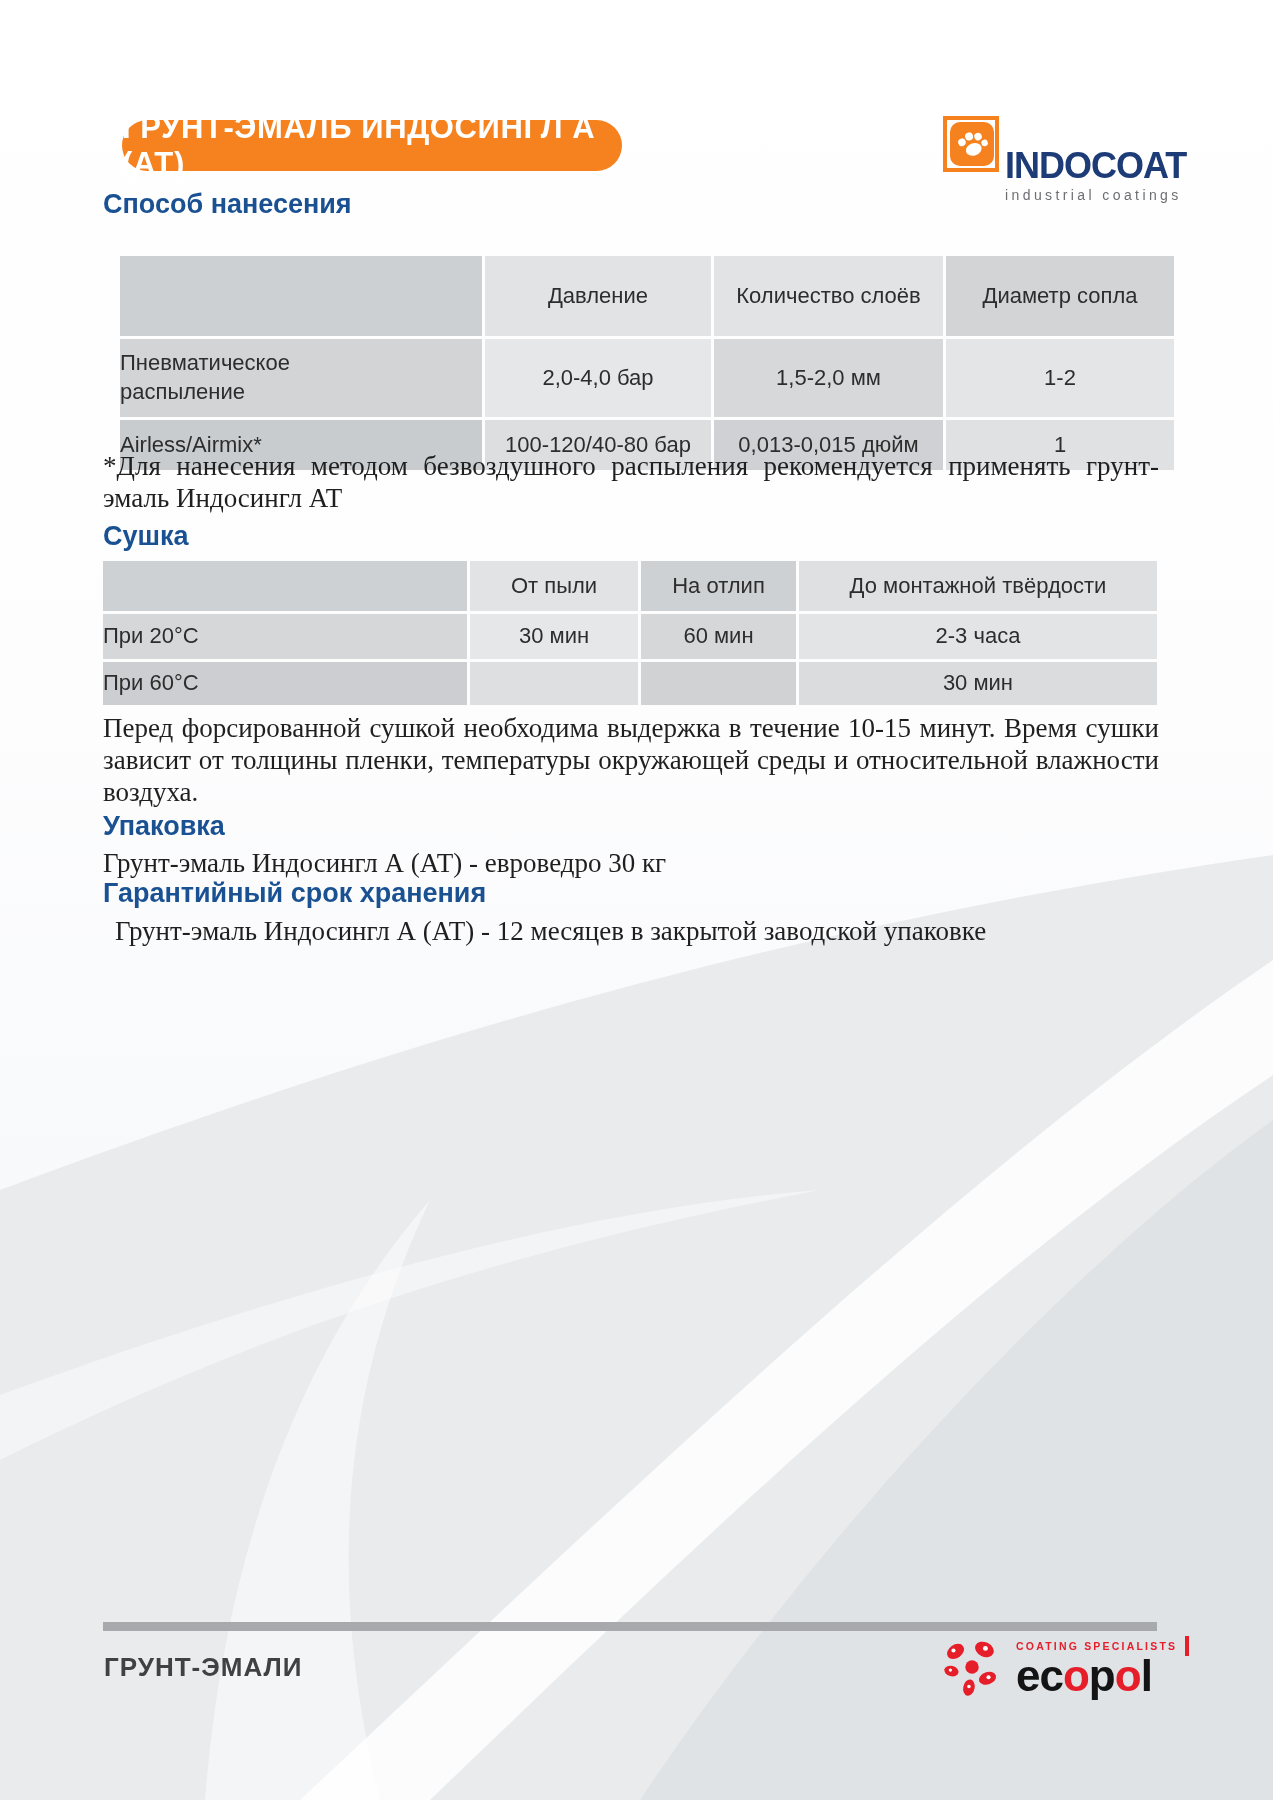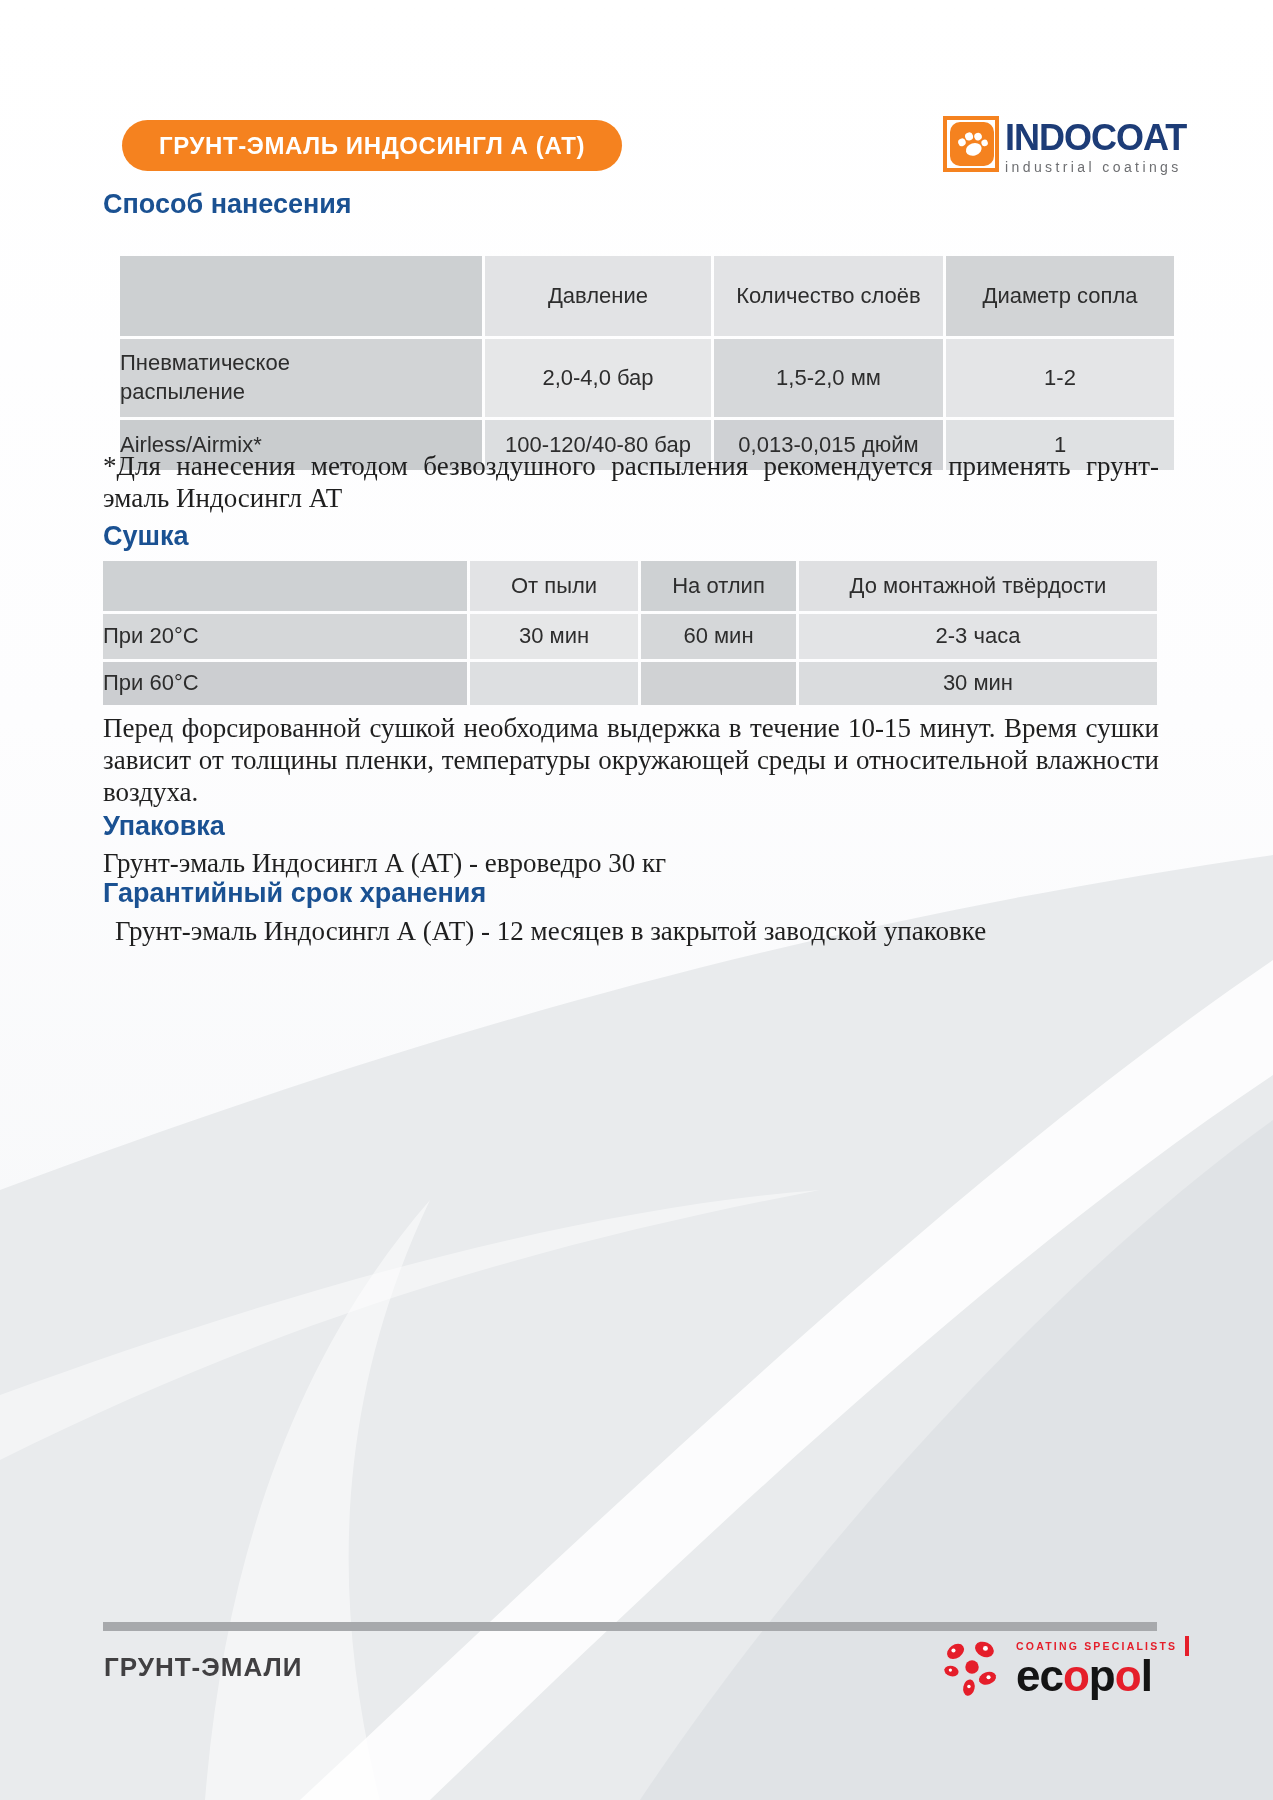--- a/index.html
+++ b/index.html
@@ -5,27 +5,27 @@
   html,body{margin:0;padding:0;}
   body{font-family:"Liberation Sans","DejaVu Sans",sans-serif;background:#c8c8c8;}
   .page{position:relative;width:1273px;height:1800px;margin:0 auto;overflow:hidden;
         background:linear-gradient(180deg,#ffffff 0%,#fdfdfe 40%,#f2f4f6 100%);}
   .bg-swoosh{position:absolute;inset:0;z-index:0;pointer-events:none;}
   .layer{position:absolute;z-index:1;}
 
   
   .pill{left:122px;top:120px;width:500px;height:51px;background:#f5821f;border-radius:27px;
         display:flex;align-items:center;justify-content:center;color:#ffffff;
-        font-size:24px;font-weight:600;letter-spacing:.6px;}
+        font-size:31px;font-weight:600;letter-spacing:.6px;}
   .brand{left:943px;top:114px;display:flex;align-items:flex-start;}
   .brand-mark{position:relative;width:58px;height:58px;flex:0 0 auto;}
   .brand-frame{position:absolute;left:0;top:2px;width:48px;height:48px;border:4px solid #f5821f;}
   .brand-badge{position:absolute;left:7px;top:8px;width:44px;height:44px;background:#f5821f;border-radius:10px;
                display:flex;align-items:center;justify-content:center;}
-  .brand-text{margin-left:4px;}
+  .brand-text{margin-left:4px;margin-top:28px;}
   .brand-name{font-size:36px;font-weight:800;color:#1d3c77;letter-spacing:-1px;line-height:1;margin-top:6px;}
   .brand-tagline{font-size:14px;color:#6d6e71;letter-spacing:3.4px;margin-top:3px;}
 
   
   .h-blue{font-size:27px;font-weight:700;color:#1a5192;line-height:1.1;}
   .body-text{font-size:27px;color:#1f1f1f;line-height:32px;font-family:Liberation Serif, serif;}
   .justify{text-align:justify;text-align-last:left;}
 
   
   .tbl{display:grid;gap:3px;width:1054px;}

